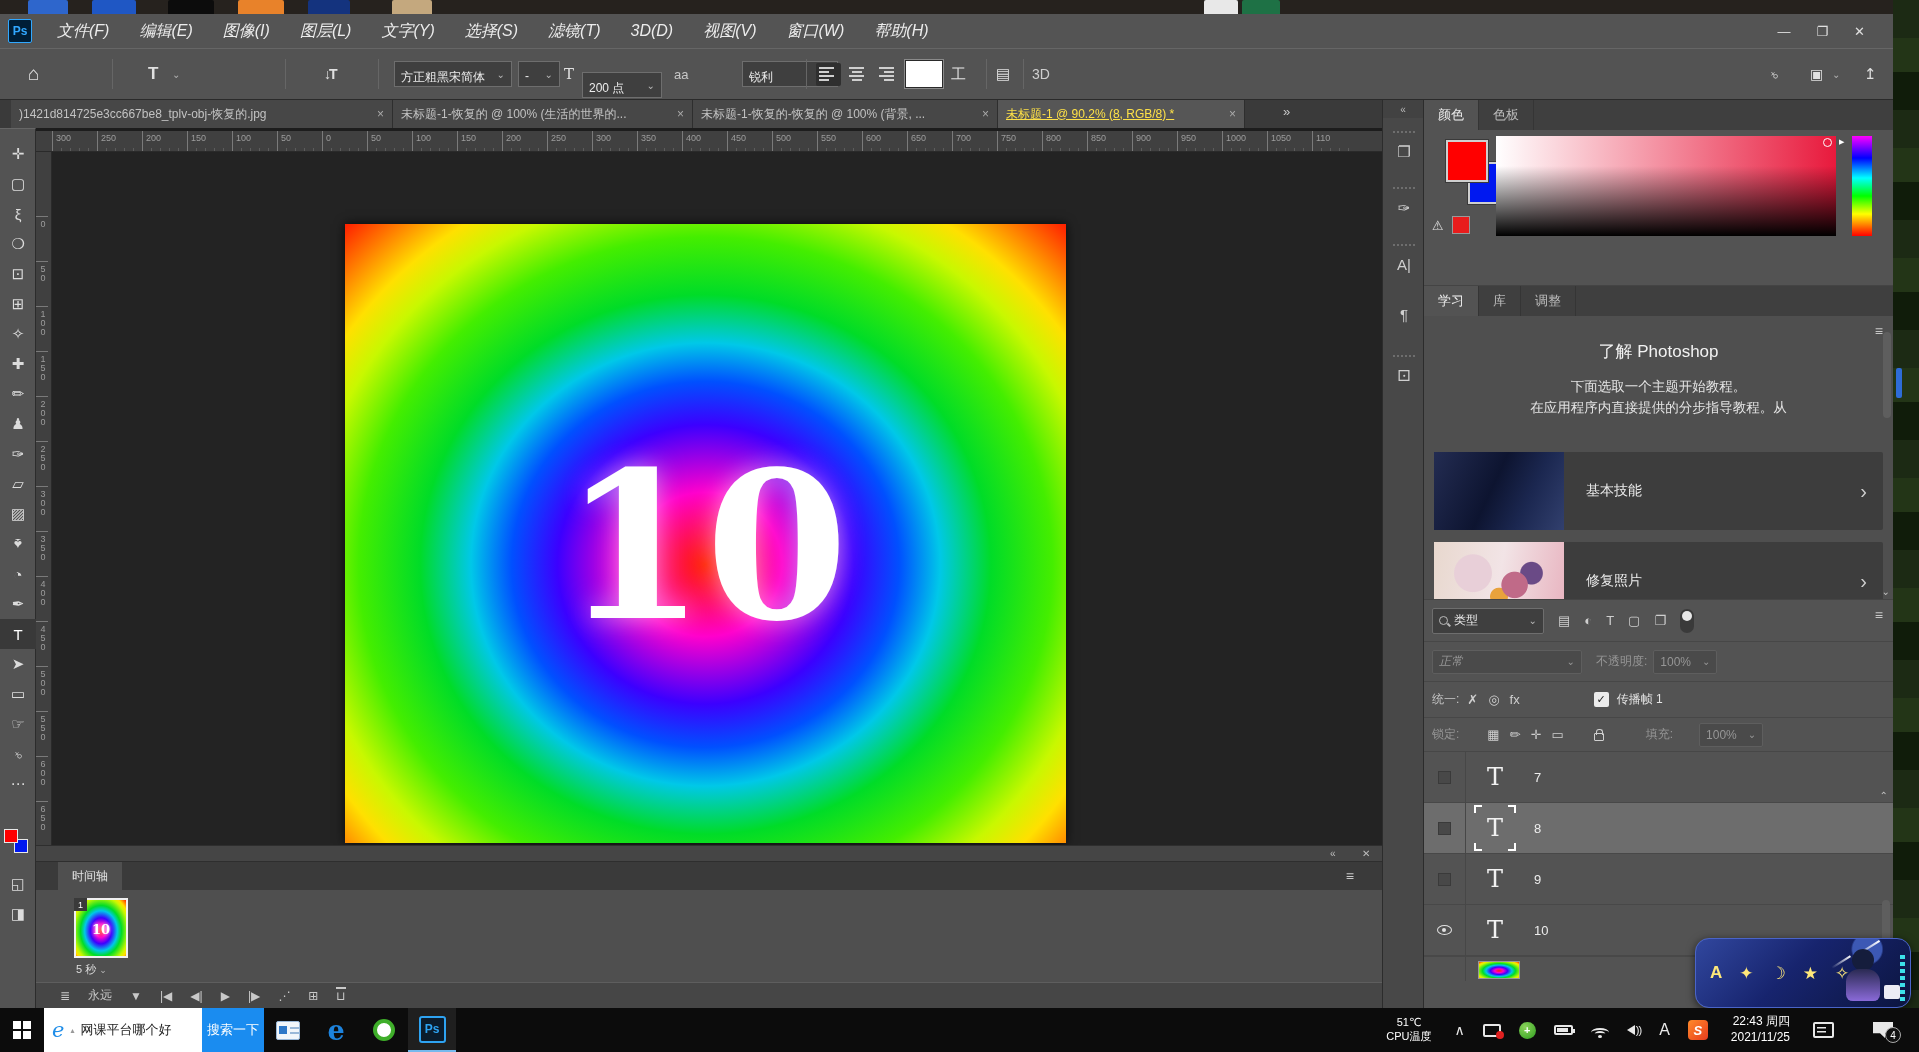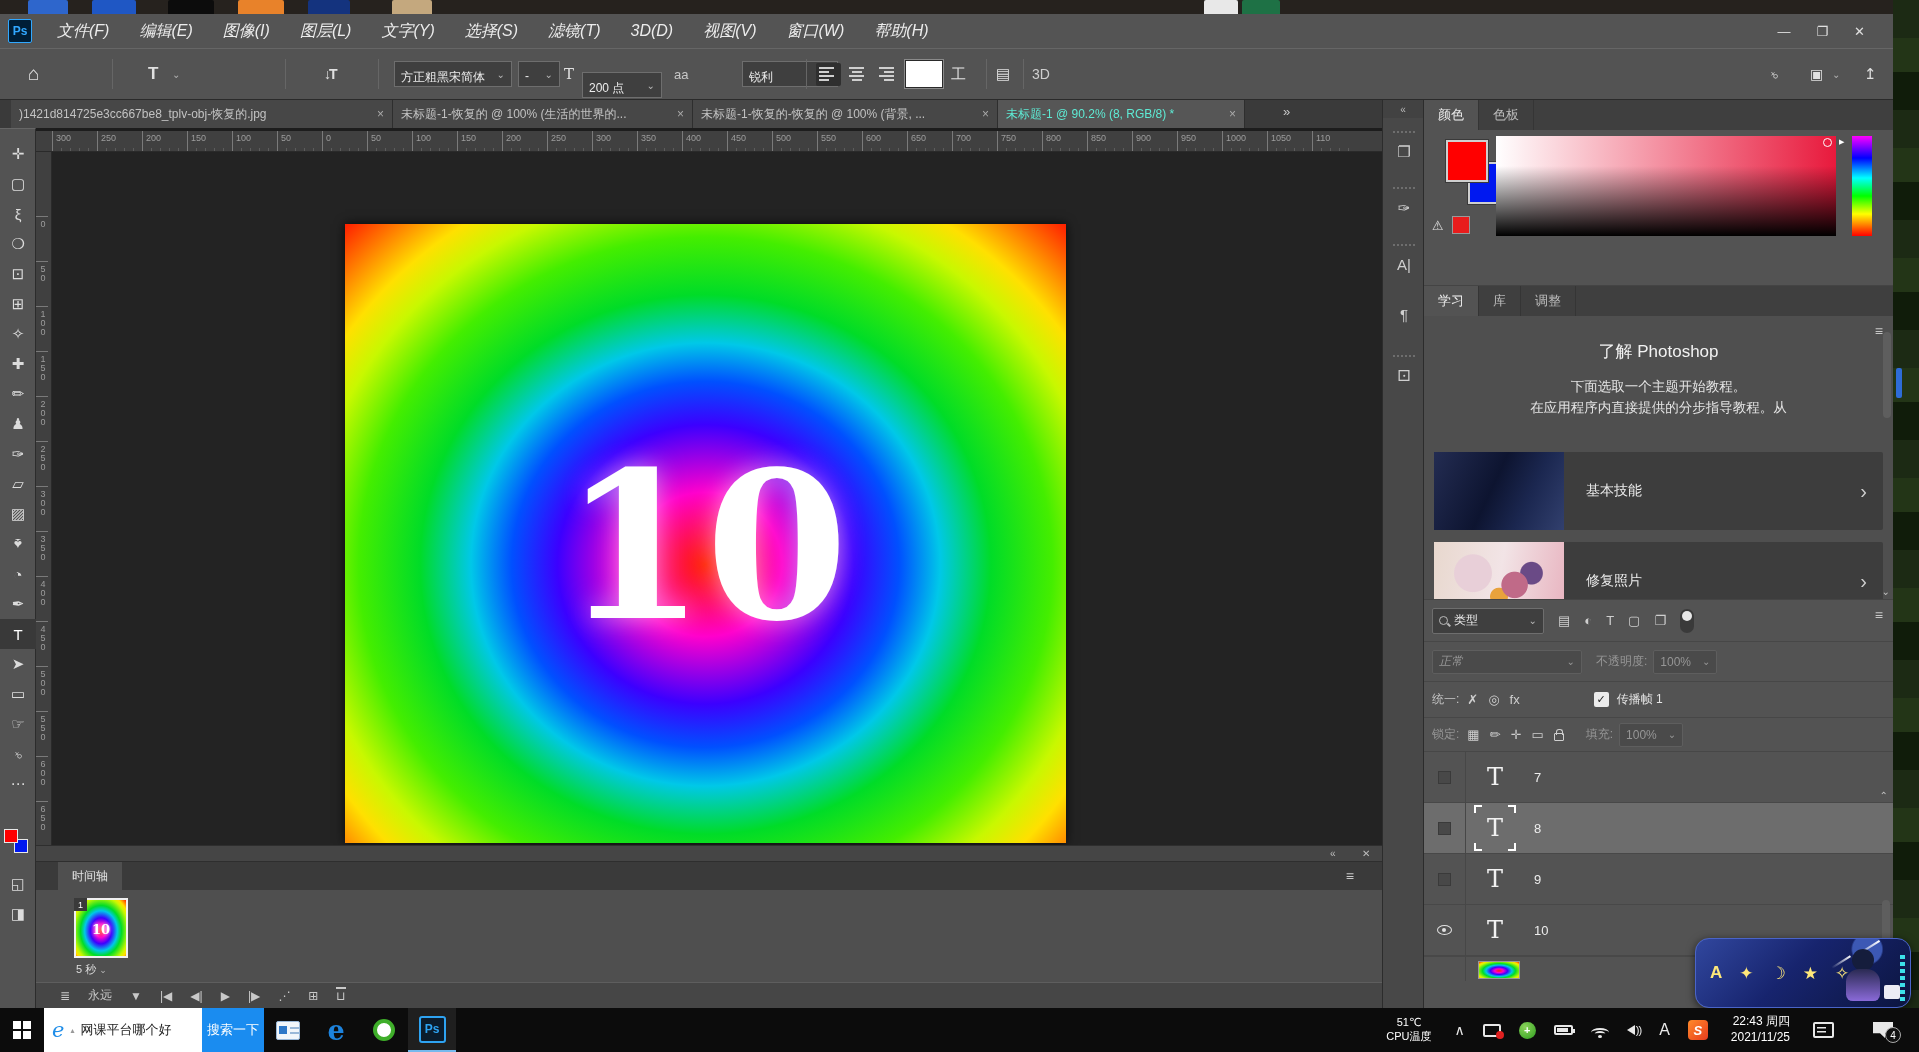--- a/index.html
+++ b/index.html
@@ -33,21 +33,21 @@
   .al-center{align-items:center;} .al-center i:nth-child(odd){width:15px;} .al-center i:nth-child(even){width:10px;}
   .al-right{align-items:flex-end;} .al-right i:nth-child(odd){width:15px;} .al-right i:nth-child(even){width:10px;}
   .swatch{width:38px;height:28px;border:1px solid #2a2a2a;outline:1px solid #8a8a8a;}
 
   
   .tab-bar{left:0;top:100px;width:1382px;height:28px;background:#3a3a3a;display:flex;padding-left:11px;}
   .doc-tab{height:28px;background:#474747;border-right:1px solid #2e2e2e;display:flex;align-items:center;padding:0 8px;overflow:hidden;white-space:nowrap;}
   .doc-tab .lbl{font-size:12px;color:#c2c2c2;overflow:hidden;text-overflow:ellipsis;flex:1;}
   .doc-tab .x{font-size:12px;color:#aaa;margin-left:8px;}
   .doc-tab.active{background:#565656;}
-  .doc-tab.active .lbl{color:#5eead4;}
+  .doc-tab.active .lbl{color:#fde047;text-decoration:underline;}
 
   
   .ruler-h{left:36px;top:131px;width:1346px;height:21px;background:#404040;border-bottom:1px solid #2a2a2a;display:flex;overflow:hidden;padding-left:16px;}
   .htick{width:45px;flex:0 0 45px;height:21px;border-left:1px solid #7a7a7a;font-size:9px;color:#9d9d9d;padding:2px 0 0 3px;background:repeating-linear-gradient(to right,transparent 0 8px,#5c5c5c 8px 9px) bottom/100% 4px no-repeat;}
   .ruler-v{left:36px;top:152px;width:16px;height:693px;background:#404040;border-right:1px solid #2a2a2a;overflow:hidden;}
   .vtick{height:45px;border-top:1px solid #7a7a7a;font-size:9px;color:#9d9d9d;writing-mode:vertical-lr;text-orientation:upright;padding:2px 0 0 2px;letter-spacing:-1px;}
 
   
   .toolbar{left:0;top:128px;width:36px;height:880px;background:#535353;border-right:1px solid #2c2c2c;border-top:1px solid #666;}
   .tool{width:36px;height:30px;display:flex;align-items:center;justify-content:center;font-size:15px;color:#dcdcdc;}
@@ -594,21 +594,21 @@
         <div class="flex">
 
         <span class="licon"><i>✗</i></span>
             <span class="licon"><i>◎</i></span>
             <span class="licon"><i>fx</i></span>
           </div>
         <span class="checkbox" style="margin-left:64px;">✓</span>
         <span style="color:#e6e6e6;margin-left:8px;">传播帧 1</span>
       </div>
 
-      <div class="lp-row" style="height:34px;">
+      <div class="lp-row" style="height:34px;gap:20px;">
         <span class="dis" style="margin-right:8px;">锁定:</span>
         <div class="flex">
 
         <span class="licon dis"><i>▦</i></span>
             <span class="licon dis"><i>✏</i></span>
             <span class="licon dis"><i>✛</i></span>
             <span class="licon dis"><i>▭</i></span>
           </div>
         <span class="lock-i"></span>
         <span class="dis" style="margin-left:10px;">填充:</span>

